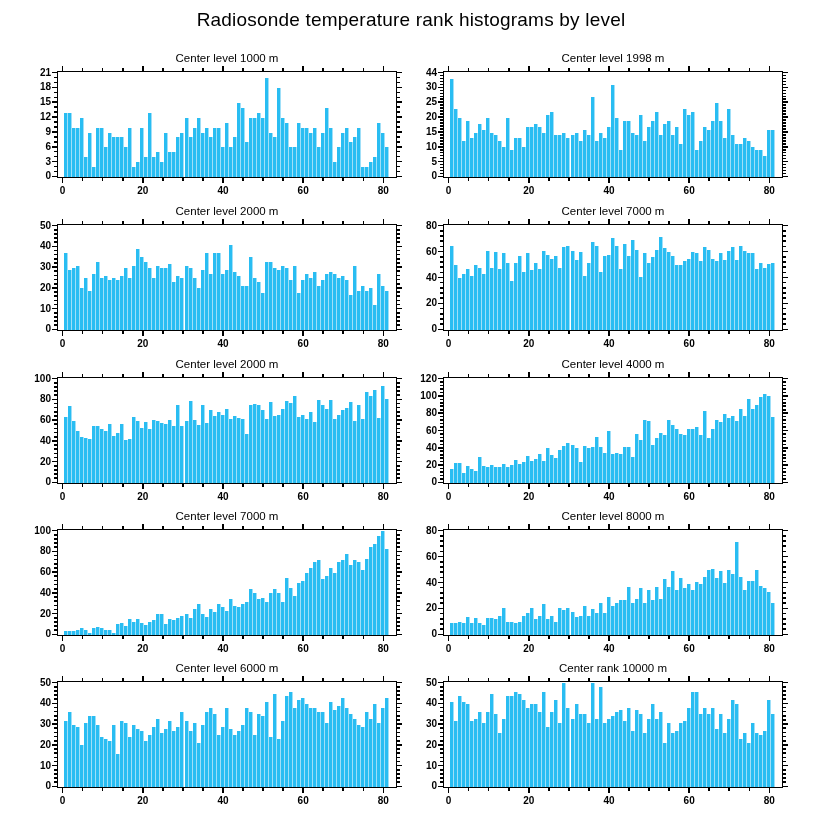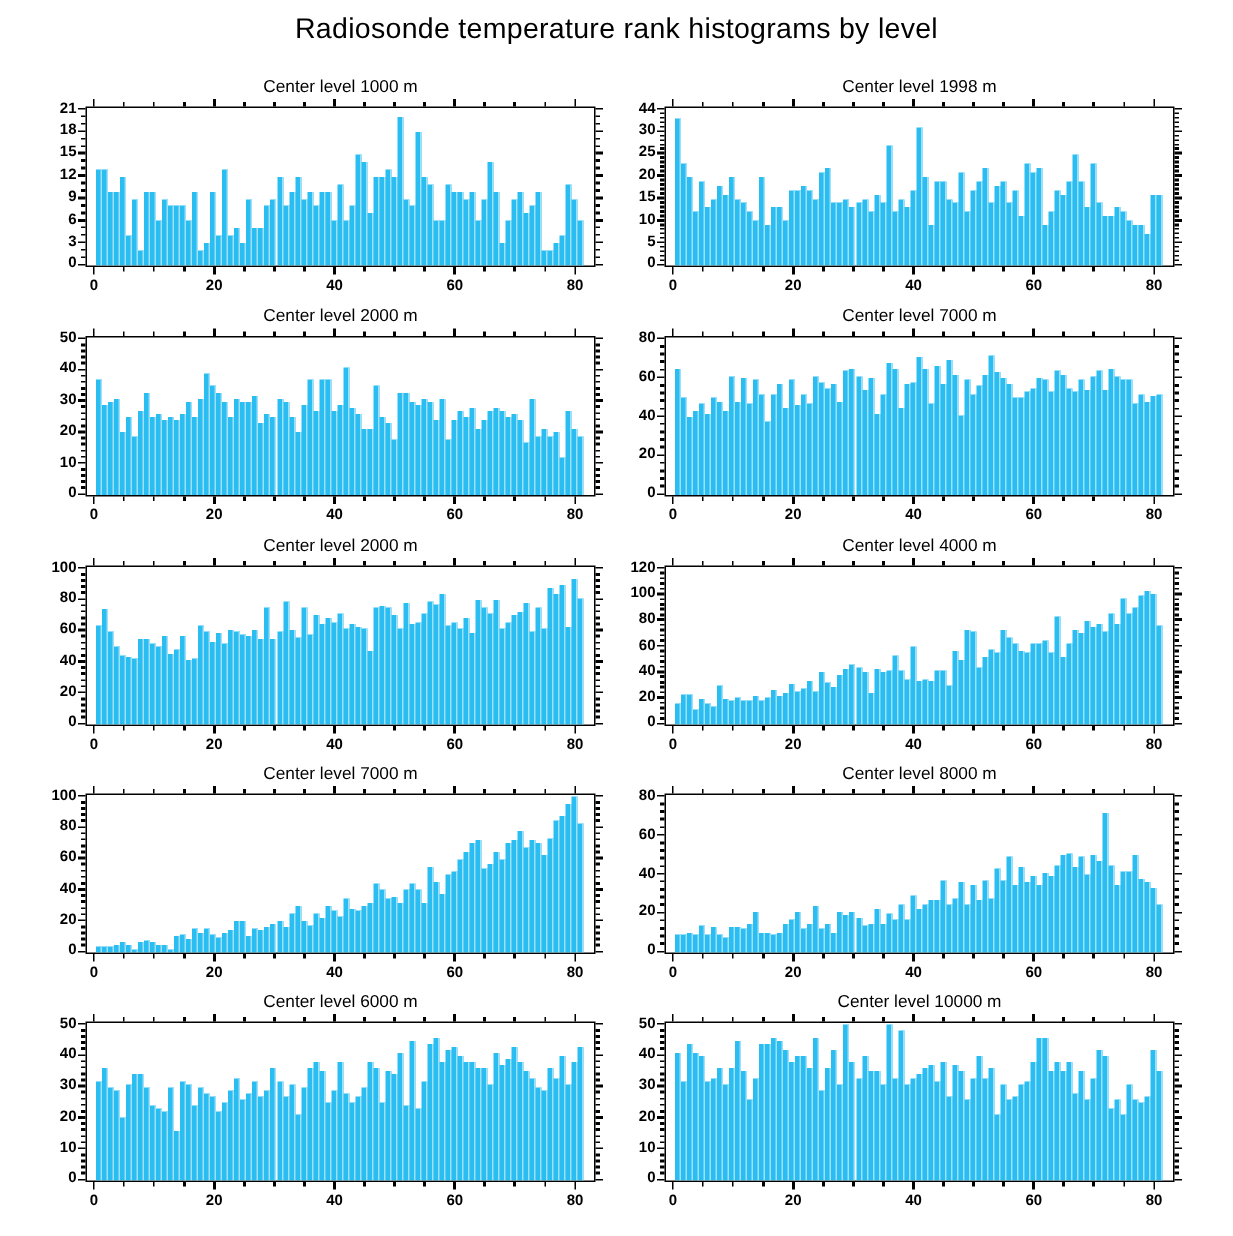--- a/index.html
+++ b/index.html
@@ -1700,21 +1700,21 @@
         <div class="tick" style="left: 340px; top: 13.256px; width: 3px; height: 1.6px;"></div>
         <div class="tick" style="left: -3px; top: 9.104px; width: 3px; height: 1.6px;"></div>
         <div class="tick" style="left: 340px; top: 9.104px; width: 3px; height: 1.6px;"></div>
         <div class="tick" style="left: -3px; top: 4.952px; width: 3px; height: 1.6px;"></div>
         <div class="tick" style="left: 340px; top: 4.952px; width: 3px; height: 1.6px;"></div>
         <div class="tick" style="left: -5px; top: 0.8px; width: 5px; height: 1.6px;"></div>
         <div class="tick" style="left: 340px; top: 0.8px; width: 5px; height: 1.6px;"></div>
         <div class="ylabel" style="left: -44px; top: 1.6px;">50</div>
       </div>
       <div class="subplot" style="left: 443px; top: 681px;">
-        <div class="subplot-title" style="left: 0px; width: 340px; top: -19px;">Center level 10000 m</div>
+        <div class="subplot-title" style="left: 0px; width: 340px; top: -19px;">Center rank 10000 m</div>
         <div class="pbox" style="left: 0px; top: 0px; width: 340px; height: 107px;">
           <div class="bars">
             <div class="bar" style="left: 6.21px; width: 4.01px; height: 85.12px; background: rgb(41, 189, 242); border-right-color: rgb(159, 223, 248);"></div>
             <div class="bar" style="left: 10.22px; width: 4.01px; height: 66.43px; background: rgb(41, 189, 242); border-right-color: rgb(159, 223, 248);"></div>
             <div class="bar" style="left: 14.23px; width: 4.01px; height: 91.34px; background: rgb(41, 189, 242); border-right-color: rgb(159, 223, 248);"></div>
             <div class="bar" style="left: 18.24px; width: 4.01px; height: 85.12px; background: rgb(41, 189, 242); border-right-color: rgb(159, 223, 248);"></div>
             <div class="bar" style="left: 22.25px; width: 4.01px; height: 83.04px; background: rgb(41, 189, 242); border-right-color: rgb(159, 223, 248);"></div>
             <div class="bar" style="left: 26.26px; width: 4.01px; height: 66.43px; background: rgb(41, 189, 242); border-right-color: rgb(159, 223, 248);"></div>
             <div class="bar" style="left: 30.27px; width: 4.01px; height: 68.51px; background: rgb(41, 189, 242); border-right-color: rgb(159, 223, 248);"></div>
             <div class="bar" style="left: 34.28px; width: 4.01px; height: 74.74px; background: rgb(41, 189, 242); border-right-color: rgb(159, 223, 248);"></div>

